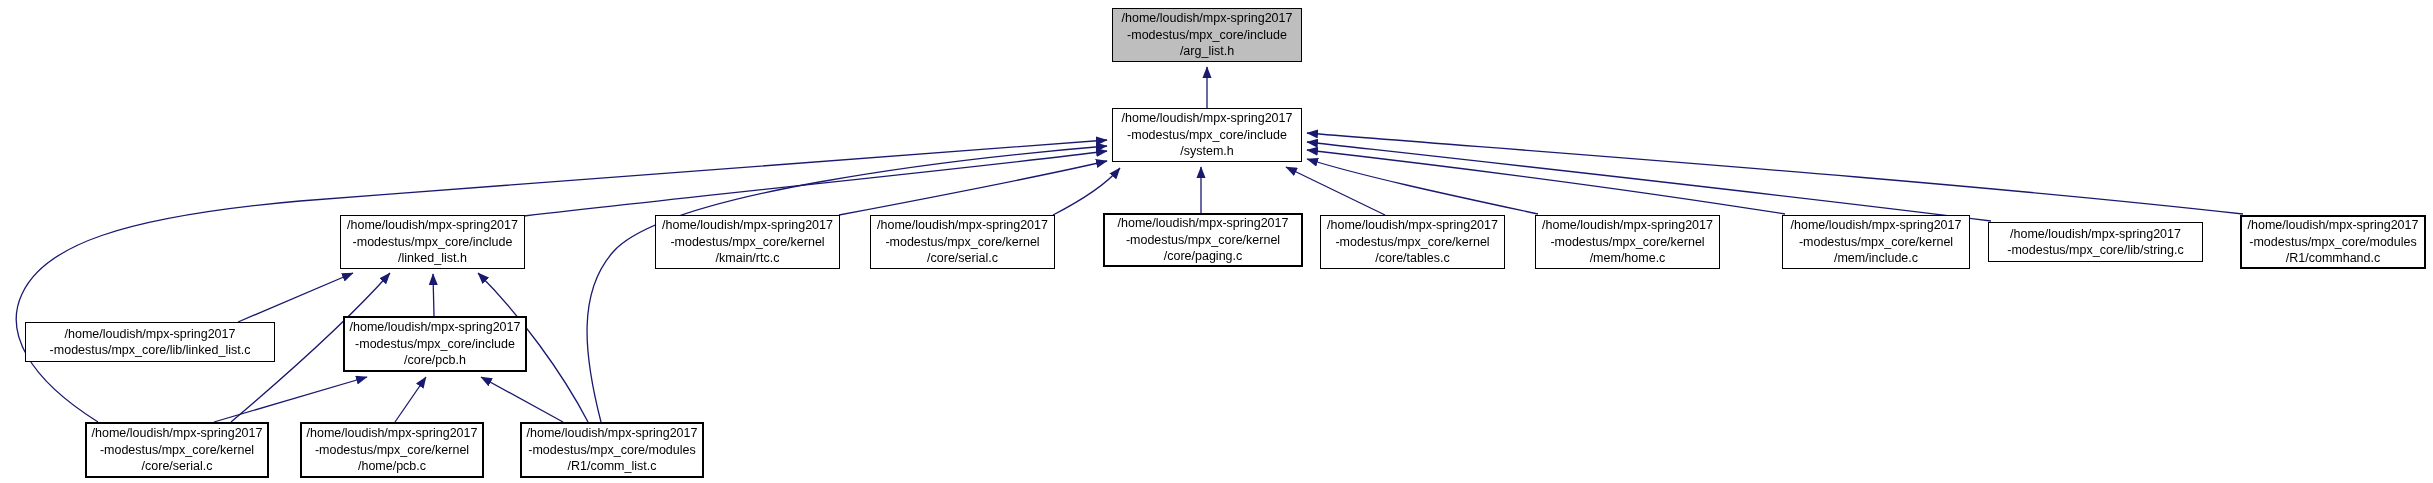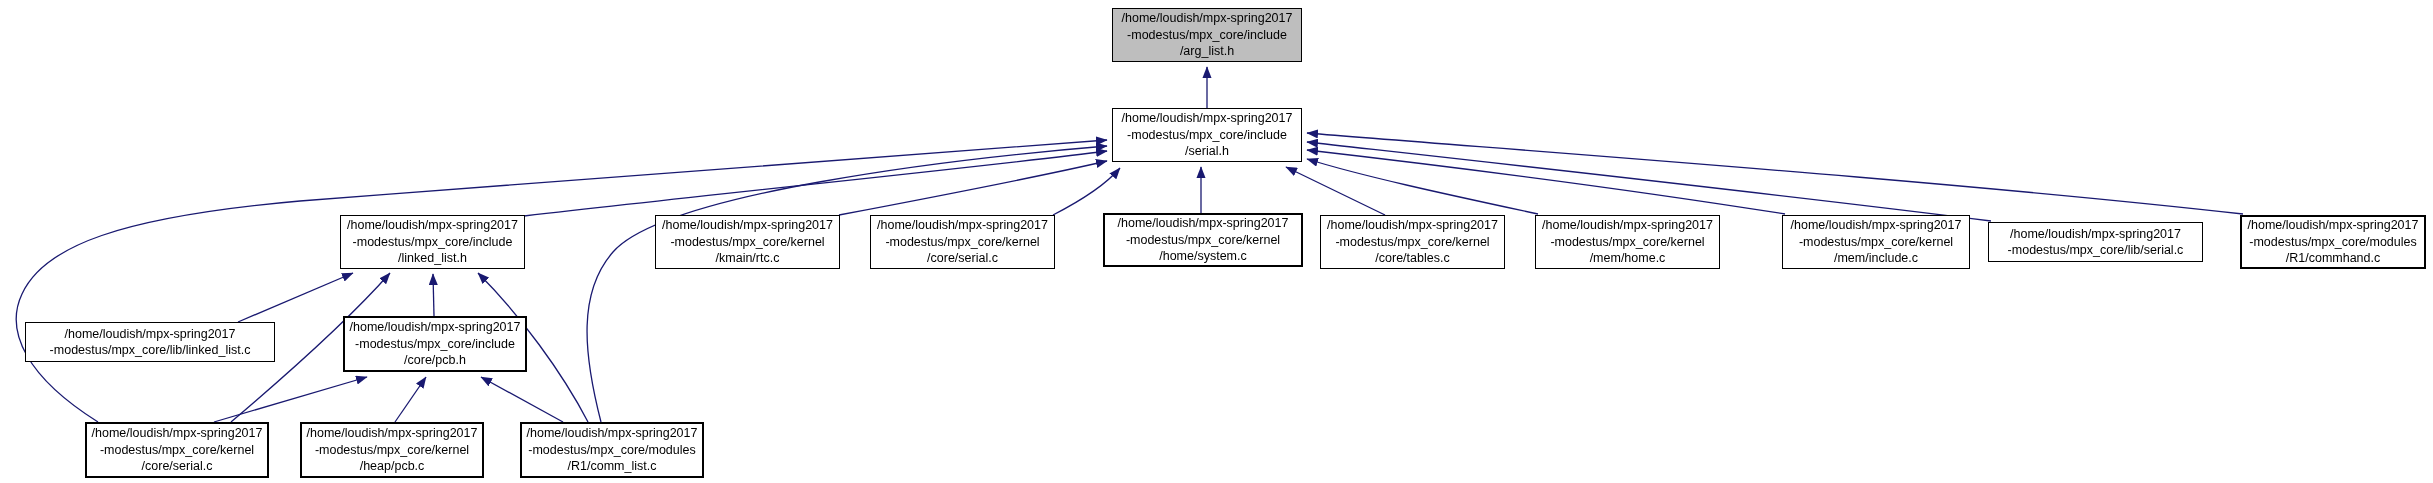--- a/index.html
+++ b/index.html
@@ -66,60 +66,60 @@
   </svg>
   <div id="node-layer">
       <div class="node node--root" style="left: 1112px; top: 8px; width: 190px; height: 54px;">
         <div class="node-line">/home/loudish/mpx-spring2017</div>
         <div class="node-line">-modestus/mpx_core/include</div>
         <div class="node-line">/arg_list.h</div>
       </div>
       <div class="node" style="left: 1112px; top: 108px; width: 190px; height: 54px;">
         <div class="node-line">/home/loudish/mpx-spring2017</div>
         <div class="node-line">-modestus/mpx_core/include</div>
-        <div class="node-line">/serial.h</div>
+        <div class="node-line">/system.h</div>
       </div>
       <div class="node" style="left: 340px; top: 215px; width: 185px; height: 54px;">
         <div class="node-line">/home/loudish/mpx-spring2017</div>
         <div class="node-line">-modestus/mpx_core/include</div>
         <div class="node-line">/linked_list.h</div>
       </div>
       <div class="node" style="left: 655px; top: 215px; width: 185px; height: 54px;">
         <div class="node-line">/home/loudish/mpx-spring2017</div>
         <div class="node-line">-modestus/mpx_core/kernel</div>
         <div class="node-line">/kmain/rtc.c</div>
       </div>
       <div class="node" style="left: 870px; top: 215px; width: 185px; height: 54px;">
         <div class="node-line">/home/loudish/mpx-spring2017</div>
         <div class="node-line">-modestus/mpx_core/kernel</div>
         <div class="node-line">/core/serial.c</div>
       </div>
       <div class="node node--bold" style="left: 1103px; top: 213px; width: 200px; height: 54px;">
         <div class="node-line">/home/loudish/mpx-spring2017</div>
         <div class="node-line">-modestus/mpx_core/kernel</div>
-        <div class="node-line">/home/system.c</div>
+        <div class="node-line">/core/paging.c</div>
       </div>
       <div class="node" style="left: 1320px; top: 215px; width: 185px; height: 54px;">
         <div class="node-line">/home/loudish/mpx-spring2017</div>
         <div class="node-line">-modestus/mpx_core/kernel</div>
         <div class="node-line">/core/tables.c</div>
       </div>
       <div class="node" style="left: 1535px; top: 215px; width: 185px; height: 54px;">
         <div class="node-line">/home/loudish/mpx-spring2017</div>
         <div class="node-line">-modestus/mpx_core/kernel</div>
         <div class="node-line">/mem/home.c</div>
       </div>
       <div class="node" style="left: 1782px; top: 215px; width: 188px; height: 54px;">
         <div class="node-line">/home/loudish/mpx-spring2017</div>
         <div class="node-line">-modestus/mpx_core/kernel</div>
         <div class="node-line">/mem/include.c</div>
       </div>
       <div class="node" style="left: 1988px; top: 222px; width: 215px; height: 40px;">
         <div class="node-line">/home/loudish/mpx-spring2017</div>
-        <div class="node-line">-modestus/mpx_core/lib/serial.c</div>
+        <div class="node-line">-modestus/mpx_core/lib/string.c</div>
       </div>
       <div class="node node--bold" style="left: 2240px; top: 215px; width: 186px; height: 54px;">
         <div class="node-line">/home/loudish/mpx-spring2017</div>
         <div class="node-line">-modestus/mpx_core/modules</div>
         <div class="node-line">/R1/commhand.c</div>
       </div>
       <div class="node" style="left: 25px; top: 322px; width: 250px; height: 40px;">
         <div class="node-line">/home/loudish/mpx-spring2017</div>
         <div class="node-line">-modestus/mpx_core/lib/linked_list.c</div>
       </div>
@@ -129,21 +129,21 @@
         <div class="node-line">/core/pcb.h</div>
       </div>
       <div class="node node--bold" style="left: 85px; top: 422px; width: 184px; height: 56px;">
         <div class="node-line">/home/loudish/mpx-spring2017</div>
         <div class="node-line">-modestus/mpx_core/kernel</div>
         <div class="node-line">/core/serial.c</div>
       </div>
       <div class="node node--bold" style="left: 300px; top: 422px; width: 184px; height: 56px;">
         <div class="node-line">/home/loudish/mpx-spring2017</div>
         <div class="node-line">-modestus/mpx_core/kernel</div>
-        <div class="node-line">/heap/pcb.c</div>
+        <div class="node-line">/home/pcb.c</div>
       </div>
       <div class="node node--bold" style="left: 520px; top: 422px; width: 184px; height: 56px;">
         <div class="node-line">/home/loudish/mpx-spring2017</div>
         <div class="node-line">-modestus/mpx_core/modules</div>
         <div class="node-line">/R1/comm_list.c</div>
       </div>
     </div>
 </div>
 
 </body></html>

